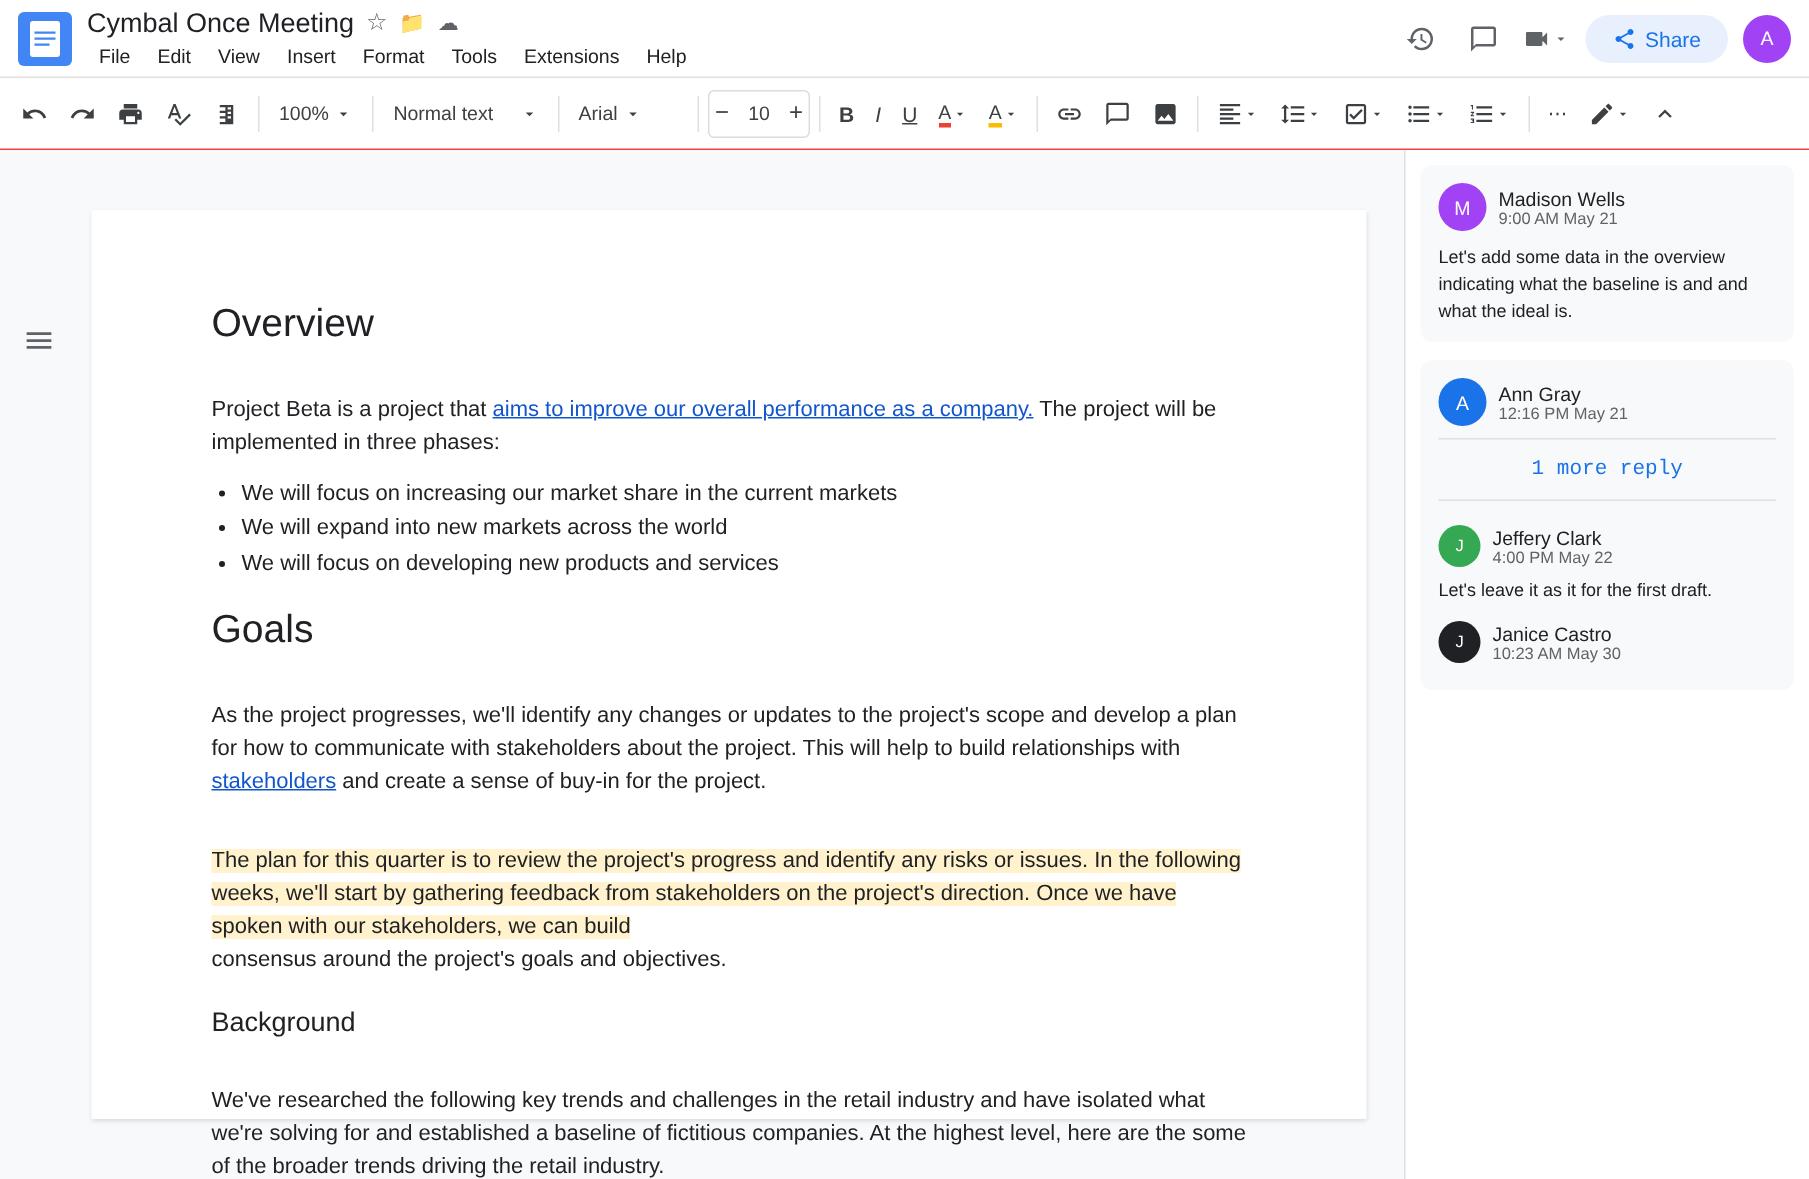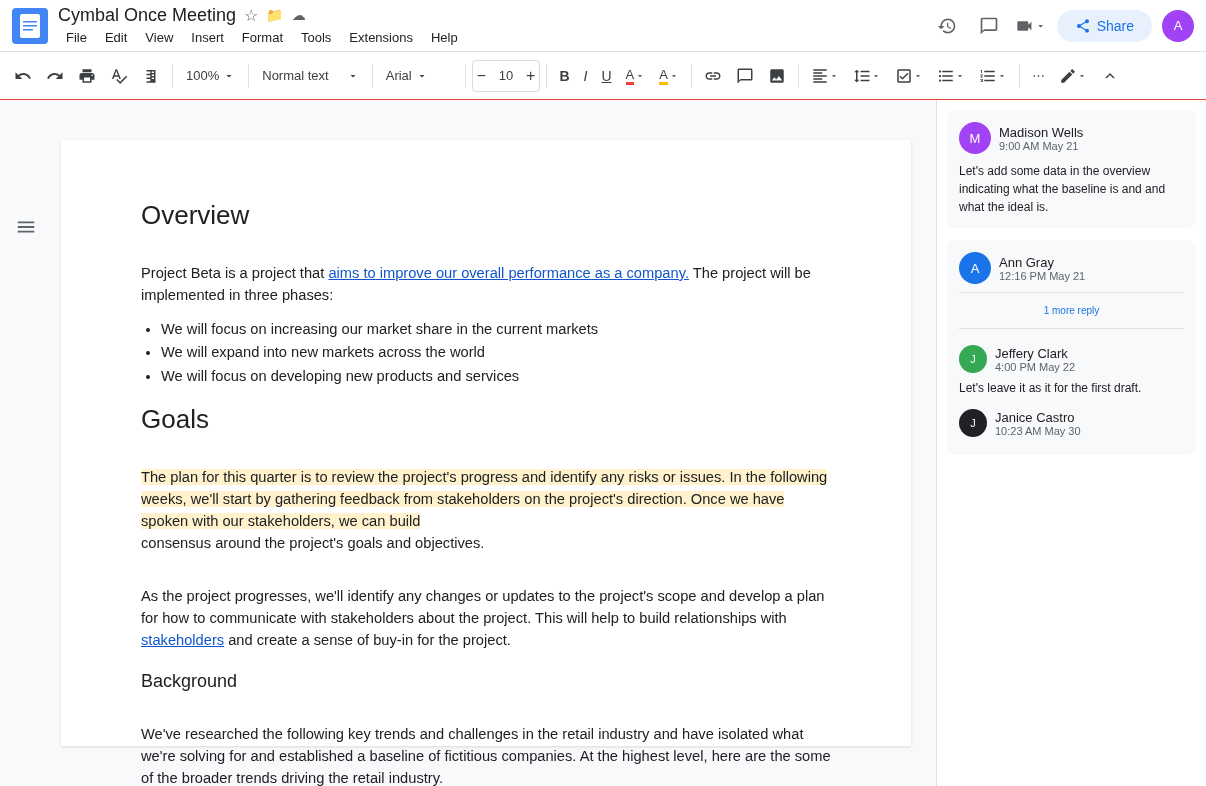--- a/index.html
+++ b/index.html
@@ -283,24 +283,25 @@
     .comment-mention {
       color: #1a73e8;
     }
     .comment-divider {
       border: none;
       border-top: 1px solid #e0e0e0;
       margin: 8px 0;
     }
     .more-replies {
       color: #1a73e8;
-      font-size: 10px;
+      font-size: 14px;
       text-align: center;
       cursor: pointer;
       padding: 4px 0;
+      font-family: Liberation Mono, monospace;
     }
     .reply-card {
       padding-top: 8px;
     }
     .reply-header {
       display: flex;
       align-items: center;
       gap: 8px;
       margin-bottom: 6px;
     }
@@ -564,26 +565,26 @@
 
       <ul class="doc-list">
         <li>We will focus on increasing our market share in the current markets</li>
         <li>We will expand into new markets across the world</li>
         <li>We will focus on developing new products and services</li>
       </ul>
 
       <h1 class="doc-heading1" style="margin-top:16px;">Goals</h1>
 
       <p class="doc-paragraph">
+        As the project progresses, we'll identify any changes or updates to the project's scope and develop a plan for how to communicate with stakeholders about the project. This will help to build relationships with <span class="highlight-linked">stakeholders</span> and create a sense of buy-in for the project.
+      </p>
+
+      <p class="doc-paragraph">
         <span class="highlight-yellow">The plan for this quarter is to review the project's progress and identify any risks or issues. In the following weeks, we'll start by gathering feedback from stakeholders on the project's direction. Once we have spoken with our stakeholders, we can build</span><br>
         consensus around the project's goals and objectives.
-      </p>
-
-      <p class="doc-paragraph">
-        As the project progresses, we'll identify any changes or updates to the project's scope and develop a plan for how to communicate with stakeholders about the project. This will help to build relationships with <span class="highlight-linked">stakeholders</span> and create a sense of buy-in for the project.
       </p>
 
       <h2 class="doc-heading3" style="font-size:18px;font-weight:400;padding-left:0;margin-top:20px;margin-bottom:10px;">Background</h2>
 
       <p class="doc-paragraph">We've researched the following key trends and challenges in the retail industry and have isolated what we're solving for and established a baseline of fictitious companies. At the highest level, here are the some of the broader trends driving the retail industry.</p>
     </div>
   </div>
 
   <div class="comments-panel">
 

